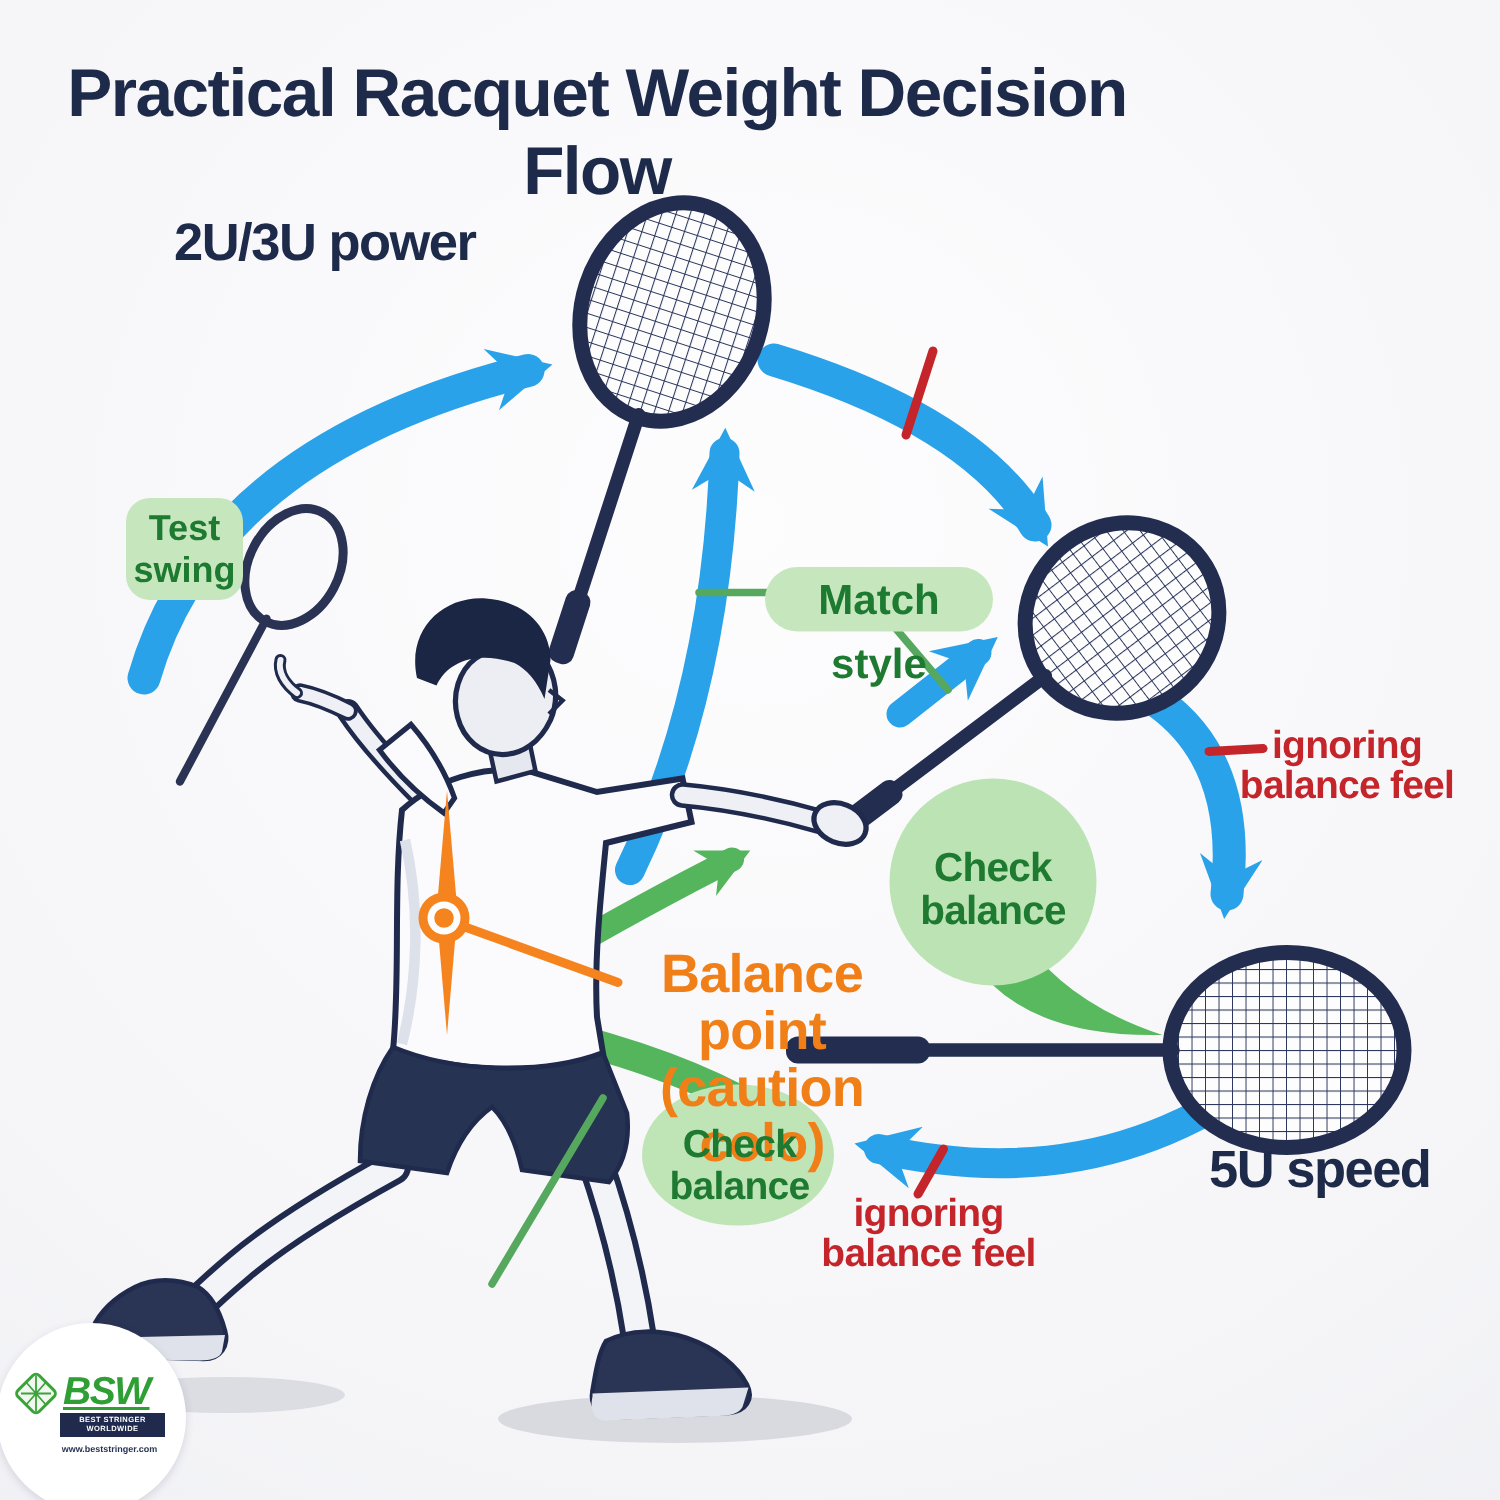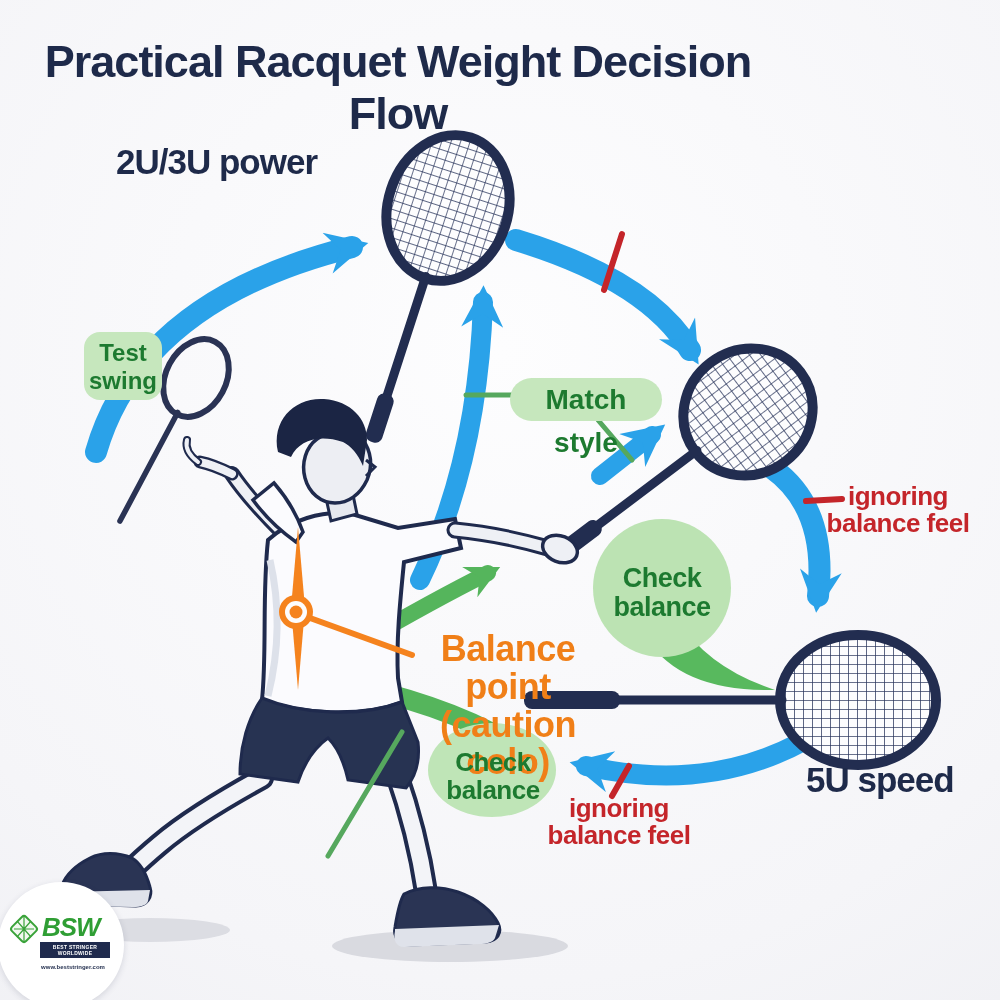--- a/index.html
+++ b/index.html
@@ -29,21 +29,21 @@
   #lbl-balance-point{left:415px;top:630px;width:186px;font-size:36px;}
   #lbl-check-top{left:597px;top:564px;width:130px;font-size:27px;}
   #lbl-check-bottom{left:428px;top:748px;width:130px;font-size:26px;}
   #lbl-speed{left:762px;top:760px;font-size:35px;margin-left:44px;}
   #lbl-ignoring-bottom{left:536px;top:795px;width:166px;font-size:26px;}
   #lbl-suitable-match{left:238px;top:852px;width:162px;font-size:27px;color:#2e8b2e;}
   
   #logo{position:absolute;left:-2px;top:882px;width:126px;height:126px;border-radius:50%;
         background:#ffffff;box-shadow:0 2px 6px rgba(40,50,80,.15);}
   #logo .bsw{position:absolute;left:44px;top:30px;font-size:26px;font-weight:bold;
-        font-style:italic;color:#2f9e34;letter-spacing:-1px;}
+        font-style:italic;color:#2f9e34;letter-spacing:-1px;text-decoration:underline;}
   #logo .ribbon{position:absolute;left:42px;top:60px;width:70px;background:#1f2a4d;color:#fff;
         font-size:5px;font-weight:bold;text-align:center;padding:2px 0;letter-spacing:0.3px;}
   #logo .site{position:absolute;left:40px;top:82px;width:70px;font-size:6px;color:#273352;
         font-weight:bold;text-align:center;}
   #logo .dicon{position:absolute;left:10px;top:30px;}
 </style>
 </head>
 <body>
 
 <div id="canvas">

